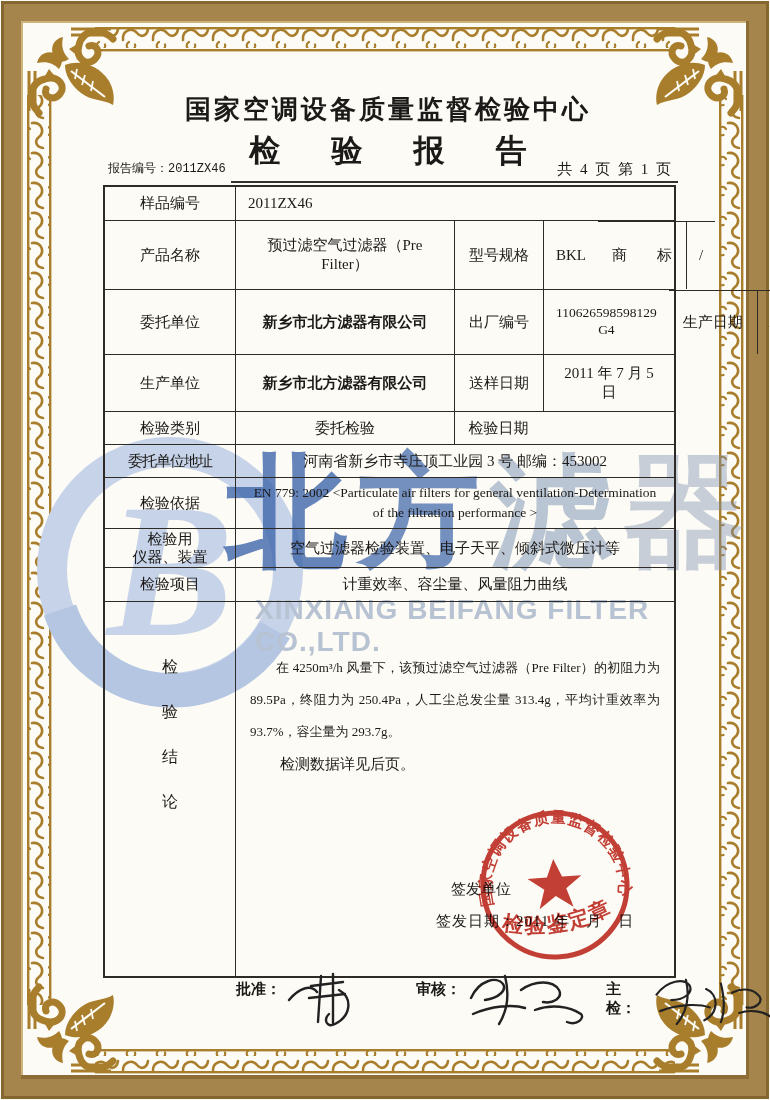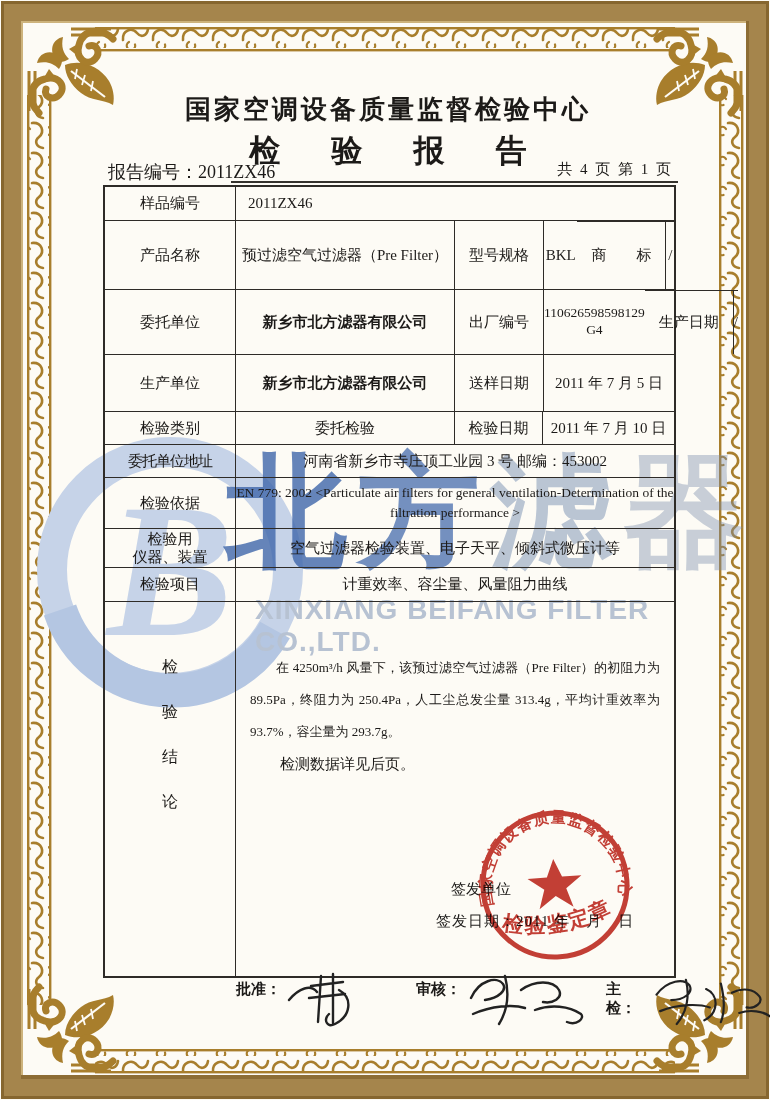--- a/index.html
+++ b/index.html
@@ -13,30 +13,30 @@
     box-shadow:inset 0 0 0 2px #cdb37c, 0 0 0 3px #86662f;pointer-events:none;}
   .frame-band .inner-shade{position:absolute;inset:0;box-shadow:inset -3px -4px 0 0 #8d6d35;}
   
   .deco{position:absolute;inset:0;pointer-events:none;}
   
   .content{position:absolute;left:103px;top:0;width:570px;}
   .org-title{position:absolute;left:0;top:92px;width:570px;text-align:center;
     font-size:26px;font-weight:bold;letter-spacing:3px;}
   .report-title{position:absolute;left:0;top:130px;width:570px;text-align:center;
     font-size:31px;font-weight:bold;letter-spacing:0.7em;text-indent:0.7em;}
-  .report-no{position:absolute;left:5px;top:160px;font-size:18px;}
+  .report-no{position:absolute;left:5px;top:160px;font-size:12px;font-family:Liberation Mono, monospace;}
   .page-info{position:absolute;right:0;top:160px;font-size:15px;letter-spacing:2px;}
   .head-rule{position:absolute;left:128px;top:181px;width:447px;border-bottom:2px solid #35322d;}
   
   .tbl{position:absolute;left:0px;top:185px;width:569px;border:2px solid #2e2b27;
     background:transparent;font-size:15px;}
   .trow{display:flex;border-top:1.6px solid #2e2b27;}
   .trow:first-child{border-top:none;}
   .cell{box-sizing:border-box;display:flex;align-items:center;justify-content:center;
-    text-align:center;padding:2px 0;border-left:1.6px solid #2e2b27;line-height:1.25;}
+    text-align:center;padding:2px 12px;border-left:1.6px solid #2e2b27;line-height:1.25;}
   .cell:first-child{border-left:none;}
   .c-label{width:130px;flex:0 0 130px;}
   .c-mid{width:219px;flex:0 0 219px;}
   .c-span{flex:1 1 auto;}
   .c-sub{flex:1 1 auto;display:flex;flex-direction:row;padding:0;align-items:stretch;}
   .subrow{display:flex;flex:1 1 auto;border-top:1.6px solid #2e2b27;}
   .subrow:first-child{border-top:none;}
   .c-slabel{width:88px;flex:0 0 88px;}
   .c-sval{flex:1 1 auto;}
   .h33{height:33px;} .h68{height:68px;} .h64{height:64px;} .h56{height:56px;}
@@ -189,21 +189,20 @@
             <div class="cell c-slabel">送样日期</div>
             <div class="cell c-sval">2011 年 7 月 5 日</div>
           </div>
         </div>
       </div>
 
       <div class="trow h32">
         <div class="cell c-label">检验类别</div>
         <div class="cell c-mid">委托检验</div>
         <div class="cell c-slabel">检验日期</div>
-        <div class="cell c-sval">2011 年 7 月 10 日</div>
       </div>
 
       <div class="trow h32">
         <div class="cell c-label" style="letter-spacing:-1px;">委托单位地址</div>
         <div class="cell c-span">河南省新乡市寺庄顶工业园 3 号  邮编：453002</div>
       </div>
 
       <div class="trow h50">
         <div class="cell c-label">检验依据</div>
         <div class="cell c-span basis-text">EN 779: 2002 &lt;Particulate air filters for general ventilation-Determination of the filtration performance &gt;</div>

